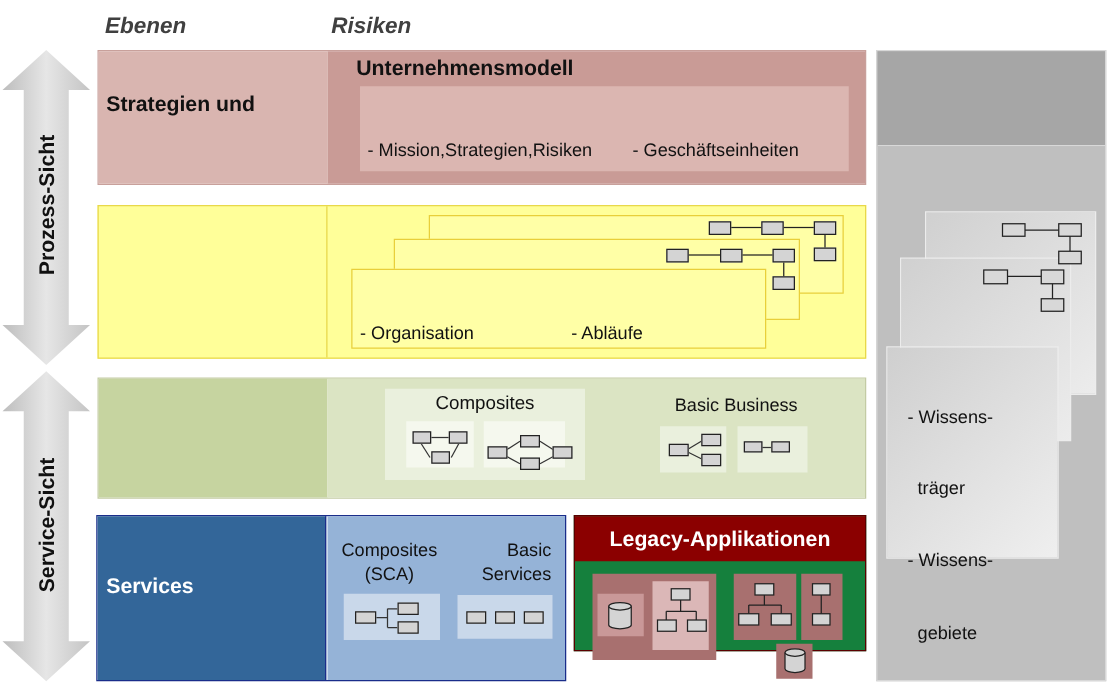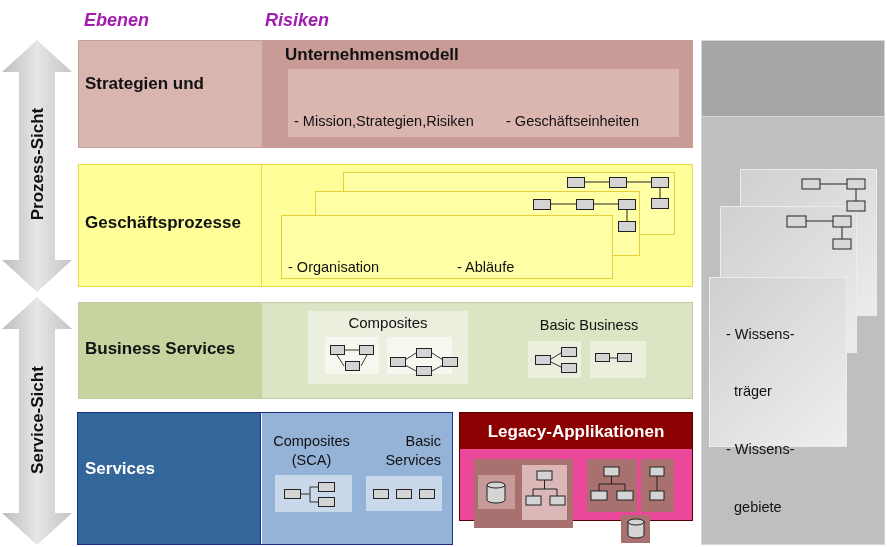--- a/index.html
+++ b/index.html
@@ -1,19 +1,19 @@
 <!DOCTYPE html>
 <html><head>
 <meta charset="utf-8">
 <style>
   * { box-sizing: border-box; margin: 0; padding: 0; }
   body { width: 887px; height: 547px; background: #ffffff; position: relative; overflow: hidden;
          font-family: "Liberation Sans", sans-serif; color: #111; }
   .abs { position: absolute; }
-  .hdr { font-weight: bold; font-style: italic; font-size: 18px; color: #a21caf; }
+  .hdr { font-weight: bold; font-style: italic; font-size: 18px; color: #404040; }
   .bold { font-weight: bold; }
   .arrow-label { position: absolute; font-weight: bold; font-size: 17px; color: #111;
                  transform: rotate(-90deg); transform-origin: center center; white-space: nowrap; text-align: center; }
   .row-label { position: absolute; font-weight: bold; font-size: 17px; line-height: 22px; }
   .list { font-size: 14.5px; line-height: 19px; white-space: pre; }
   .node { position: absolute; width: 18px; height: 11px; background: #d4d4d4; border: 1px solid #222; }
   svg { position: absolute; overflow: visible; }
 </style>
 </head>
 <body>
@@ -54,21 +54,20 @@
       <div>- Geschäftseinheiten</div>
       <div>- Objekte und Regeln</div>
       <div>- Prozessarchitektur</div>
     </div>
   </div>
   <div class="abs bold" style="left:206px;top:4px;font-size:17px;">Unternehmensmodell</div>
 </div>
 
 <div class="abs" style="left:78px;top:164px;width:615px;height:123px;border:1px solid #e8d84a;background:#ffff99;">
   <div class="abs" style="left:182px;top:0;width:1px;height:121px;background:#e8d84a;"></div>
-  <div class="row-label" style="left:6px;top:47px;">Geschäftsprozesse</div>
 
   <div class="abs" style="left:264px;top:7px;width:332px;height:63px;background:#ffffa6;border:1px solid #e8cf3a;"></div>
   <div class="node" style="left:488px;top:12px;"></div>
   <div class="node" style="left:530px;top:12px;"></div>
   <div class="node" style="left:572px;top:12px;"></div>
   <div class="node" style="left:572px;top:33px;"></div>
   <svg style="left:0;top:0;" width="615" height="123">
     <line x1="506" y1="17" x2="530" y2="17" stroke="#222" stroke-width="1"></line>
     <line x1="548" y1="17" x2="572" y2="17" stroke="#222" stroke-width="1"></line>
     <line x1="581" y1="23" x2="581" y2="33" stroke="#222" stroke-width="1"></line>
@@ -95,21 +94,20 @@
       <div>- Abläufe</div>
       <div>- Entitäten,Regeln</div>
       <div>- Risiken,Kennzahlen</div>
     </div>
   </div>
 </div>
 
 <div class="abs" style="left:78px;top:302px;width:615px;height:97px;border:1px solid #c3cba4;">
   <div class="abs" style="left:0;top:0;width:183px;height:95px;background:#c6d4a0;"></div>
   <div class="abs" style="left:183px;top:0;width:430px;height:95px;background:#dbe4c3;"></div>
-  <div class="row-label" style="left:6px;top:35px;">Business Services</div>
 
   <div class="abs" style="left:229px;top:8px;width:160px;height:73px;background:#eaf0dd;"></div>
   <div class="abs" style="left:229px;top:11px;width:160px;text-align:center;font-size:15px;">Composites</div>
   <div class="abs" style="left:246px;top:34px;width:54px;height:37px;background:#f5f8ee;"></div>
   <div class="abs" style="left:308px;top:34px;width:65px;height:37px;background:#f5f8ee;"></div>
   <svg style="left:0;top:0;" width="615" height="97">
     <line x1="266" y1="47" x2="280" y2="47" stroke="#333"></line>
     <line x1="258" y1="52" x2="265" y2="63" stroke="#333"></line>
     <line x1="288" y1="52" x2="282" y2="63" stroke="#333"></line>
     <line x1="326" y1="57" x2="337" y2="50" stroke="#333"></line>
@@ -163,21 +161,21 @@
     <line x1="232" y1="89" x2="240" y2="89" stroke="#333"></line>
   </svg>
   <div class="node" style="left:206px;top:76px;width:17px;height:10px;"></div>
   <div class="node" style="left:240px;top:69px;width:17px;height:10px;"></div>
   <div class="node" style="left:240px;top:84px;width:17px;height:10px;"></div>
   <div class="node" style="left:295px;top:76px;width:16px;height:10px;"></div>
   <div class="node" style="left:318px;top:76px;width:16px;height:10px;"></div>
   <div class="node" style="left:341px;top:76px;width:16px;height:10px;"></div>
 </div>
 
-<div class="abs" style="left:459px;top:412px;width:234px;height:109px;background:#ec4899;border:1px solid #5a0000;">
+<div class="abs" style="left:459px;top:412px;width:234px;height:109px;background:#15803d;border:1px solid #5a0000;">
   <div class="abs" style="left:0;top:0;width:232px;height:36px;background:#8b0000;"></div>
   <div class="abs bold" style="left:0;top:9px;width:232px;text-align:center;color:#ffffff;font-size:17px;">Legacy-Applikationen</div>
 
   <div class="abs" style="left:14px;top:46px;width:99px;height:69px;background:#a8706f;"></div>
   <div class="abs" style="left:18px;top:62px;width:37px;height:34px;background:#c99898;"></div>
   <div class="abs" style="left:62px;top:52px;width:45px;height:55px;background:#dbb7b7;"></div>
   <div class="abs" style="left:127px;top:46px;width:50px;height:53px;background:#a8706f;"></div>
   <div class="abs" style="left:181px;top:46px;width:33px;height:53px;background:#a8706f;"></div>
   <div class="abs" style="left:161px;top:102px;width:29px;height:28px;background:#a8706f;"></div>
 

